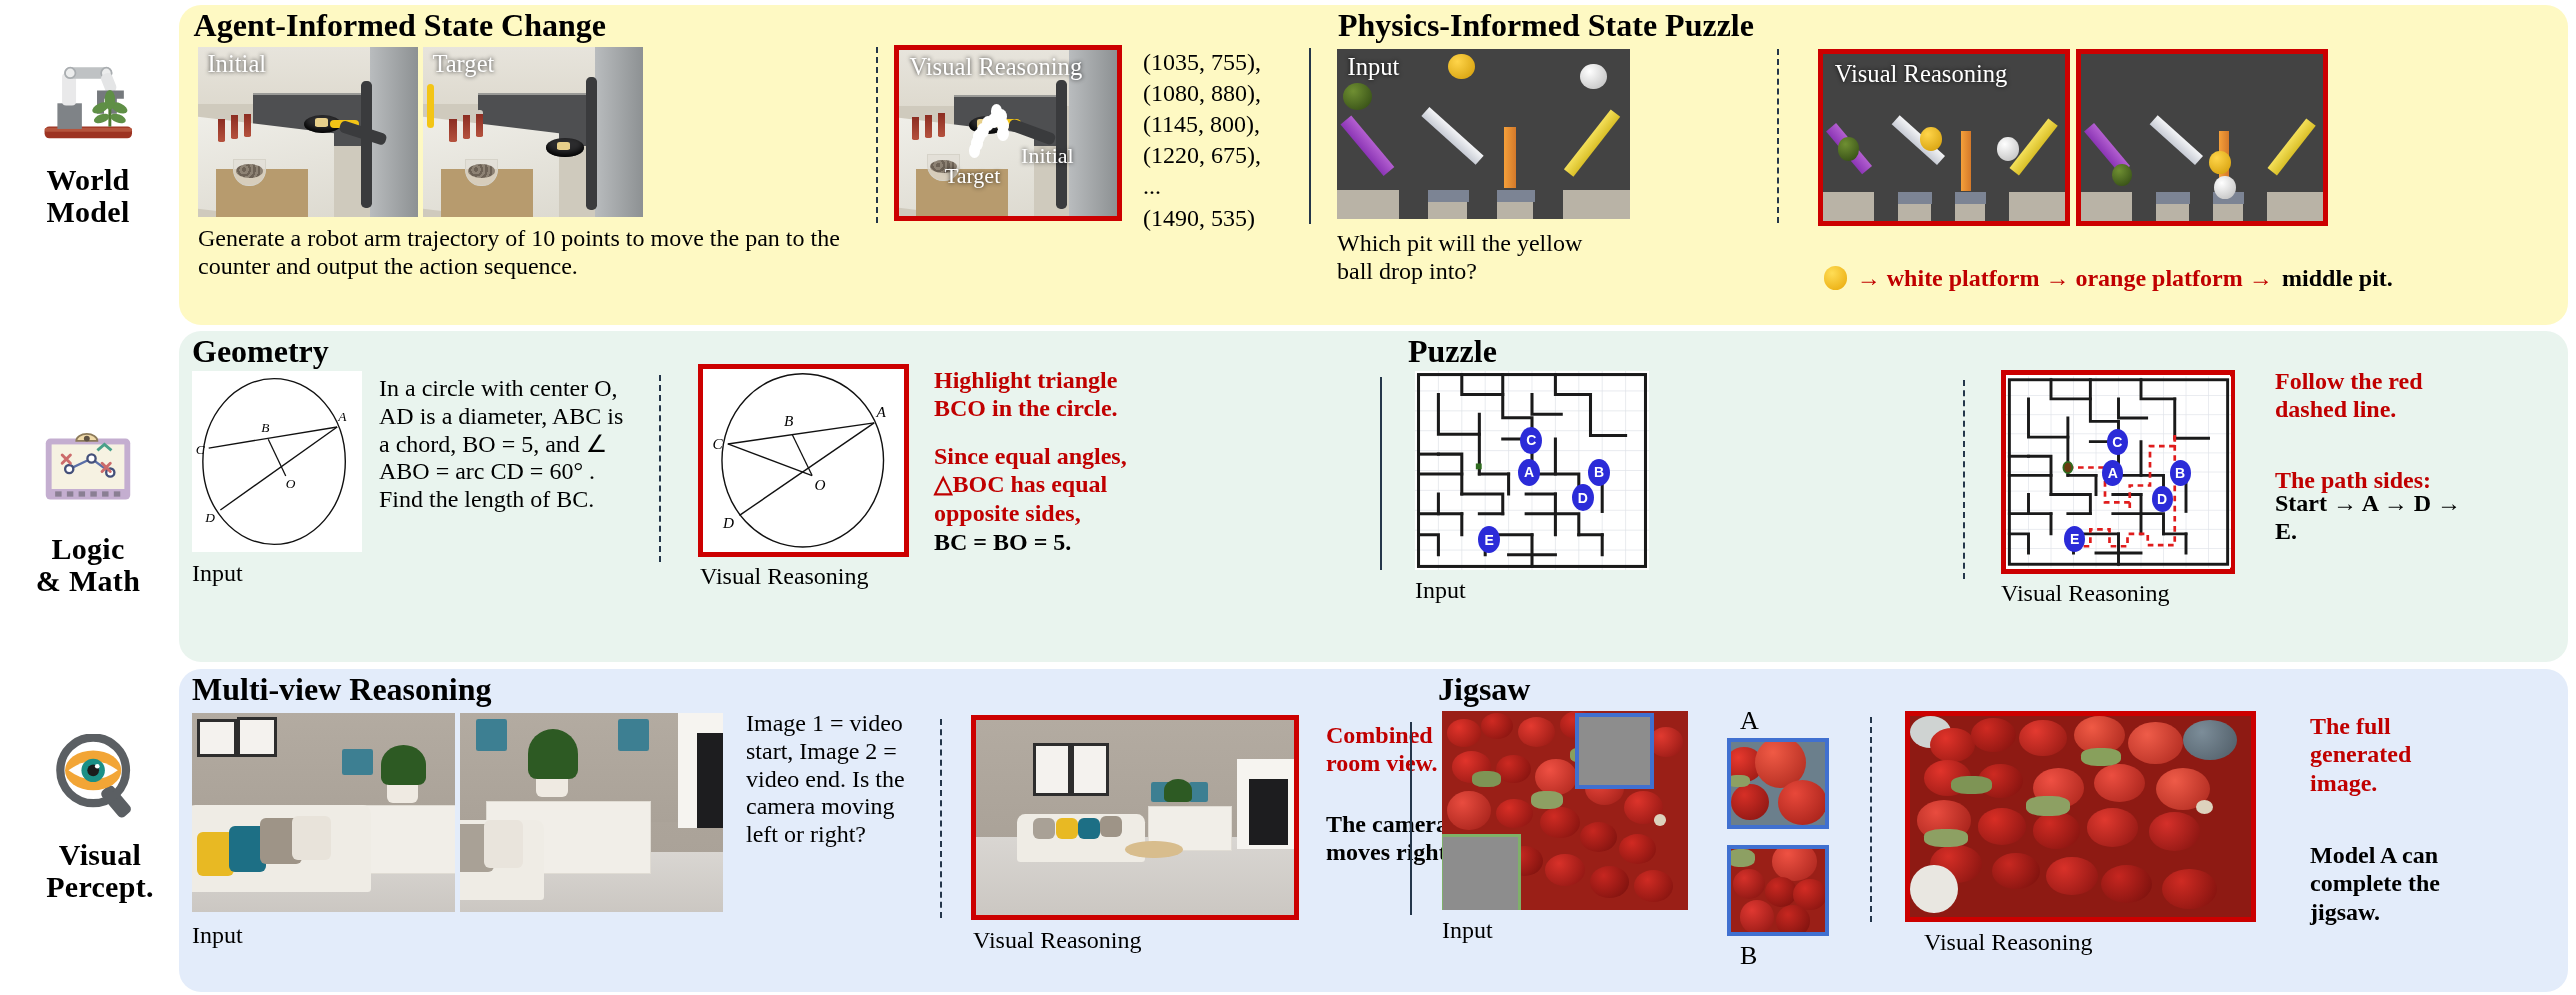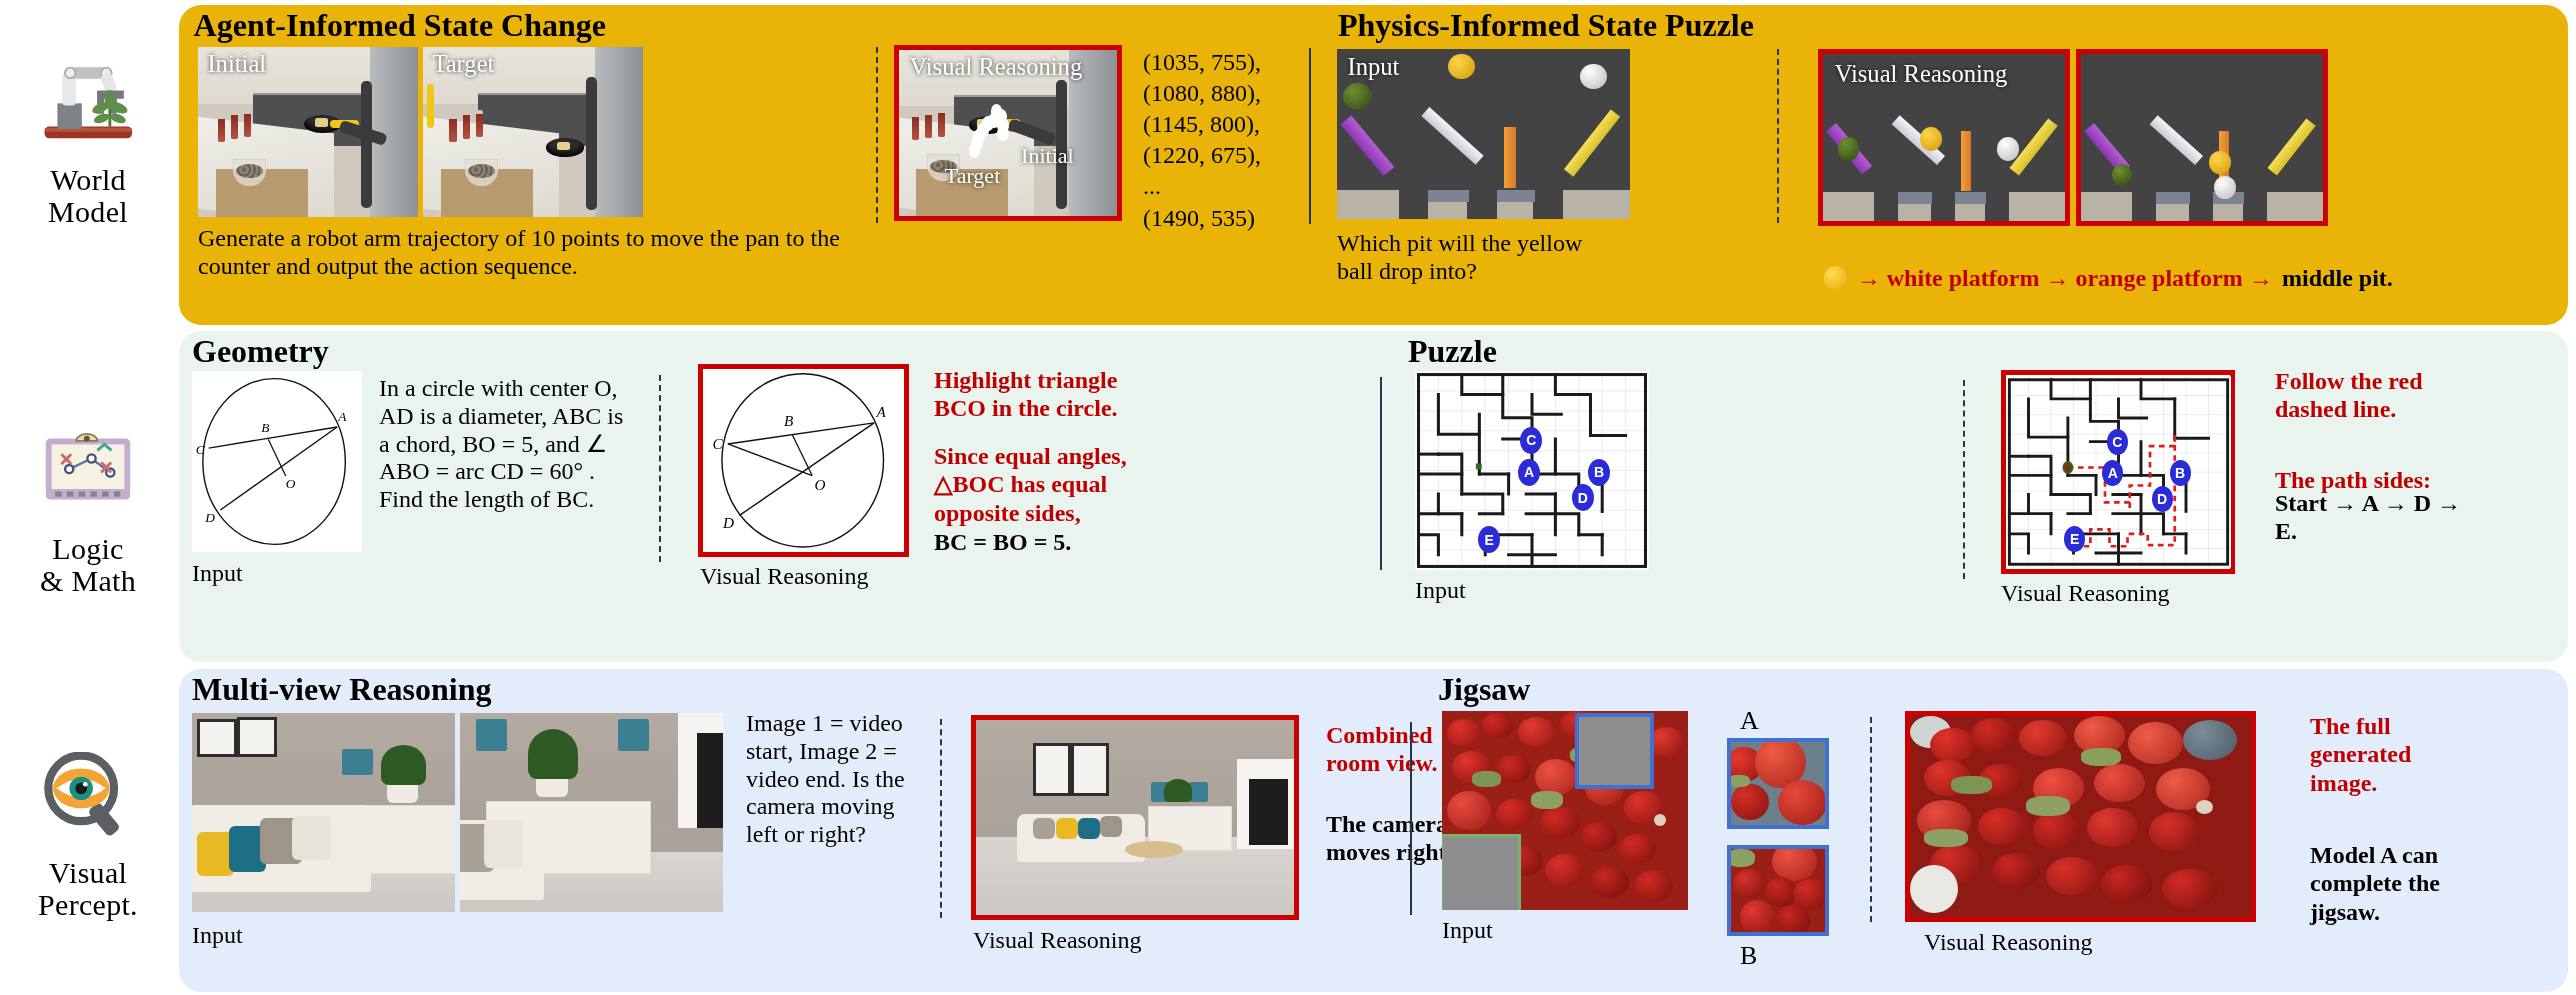--- a/index.html
+++ b/index.html
@@ -3,25 +3,25 @@
 <meta charset="utf-8">
 <style>
   html,body{margin:0;padding:0;background:#ffffff;}
   body{width:2576px;height:995px;font-family:"Liberation Serif",serif;overflow:hidden;}
   .page{position:relative;width:2576px;height:995px;}
 
   
   .rail{position:absolute;left:0;top:0;width:176px;height:995px;}
   .cat{position:absolute;left:0;width:176px;text-align:center;}
   .cat .ico{height:123px;display:flex;align-items:center;justify-content:center;}
-  .cat .clabel{font-weight:normal;font-size:30px;line-height:1.08;color:#000;letter-spacing:0.3px;}
+  .cat .clabel{font-weight:bold;font-size:30px;line-height:1.08;color:#000;letter-spacing:0.3px;}
 
   
   .row{position:absolute;left:179px;width:2389px;border-radius:22px;}
-  #row1{top:4.7px;height:320px;background:#eab308;}
+  #row1{top:4.7px;height:320px;background:#fef9c3;}
   #row2{top:331px;height:331px;background:#e9f4ee;}
   #row3{top:669px;height:323px;background:#e3ecfa;}
 
   .sectitle{position:absolute;font-weight:bold;color:#000;white-space:nowrap;}
 
   .vsep{position:absolute;width:0;border-left:2.3px solid #24364a;}
   .vdash{position:absolute;width:0;border-left:2.3px dashed #24364a;}
 
   .cap{position:absolute;font-size:24px;color:#000;white-space:nowrap;}
   .qtext{position:absolute;font-size:24px;line-height:1.16;color:#000;}
@@ -153,21 +153,21 @@
               <rect x="124" y="108" width="11" height="9"></rect>
           </g>
         </svg>
       </div>
       <div class="clabel">
         <div>Logic</div>
         <div>&amp; Math</div>
       </div>
     </div>
 
-    <div class="cat" style="top:734px;">
+    <div class="cat" style="top:716px;padding-left:12px;">
       <div class="ico">
         <svg width="97" height="88" viewBox="0 0 165 150">
           <rect x="96" y="86" width="26" height="58" rx="8" fill="#5b5f63" transform="rotate(-40 109 115)"></rect>
           <circle cx="70" cy="62" r="56" fill="none" stroke="#5b5f63" stroke-width="14"></circle>
           <ellipse cx="70" cy="62" rx="48" ry="34" fill="#f2a536"></ellipse>
           <path d="M28 62 q42 -32 84 0 q-42 32 -84 0 z" fill="#fdfdfd"></path>
           <circle cx="70" cy="62" r="20" fill="#1b8f86"></circle>
           <circle cx="70" cy="62" r="10" fill="#1b1b1b"></circle>
           <circle cx="77" cy="55" r="4" fill="#fff"></circle>
         </svg>

